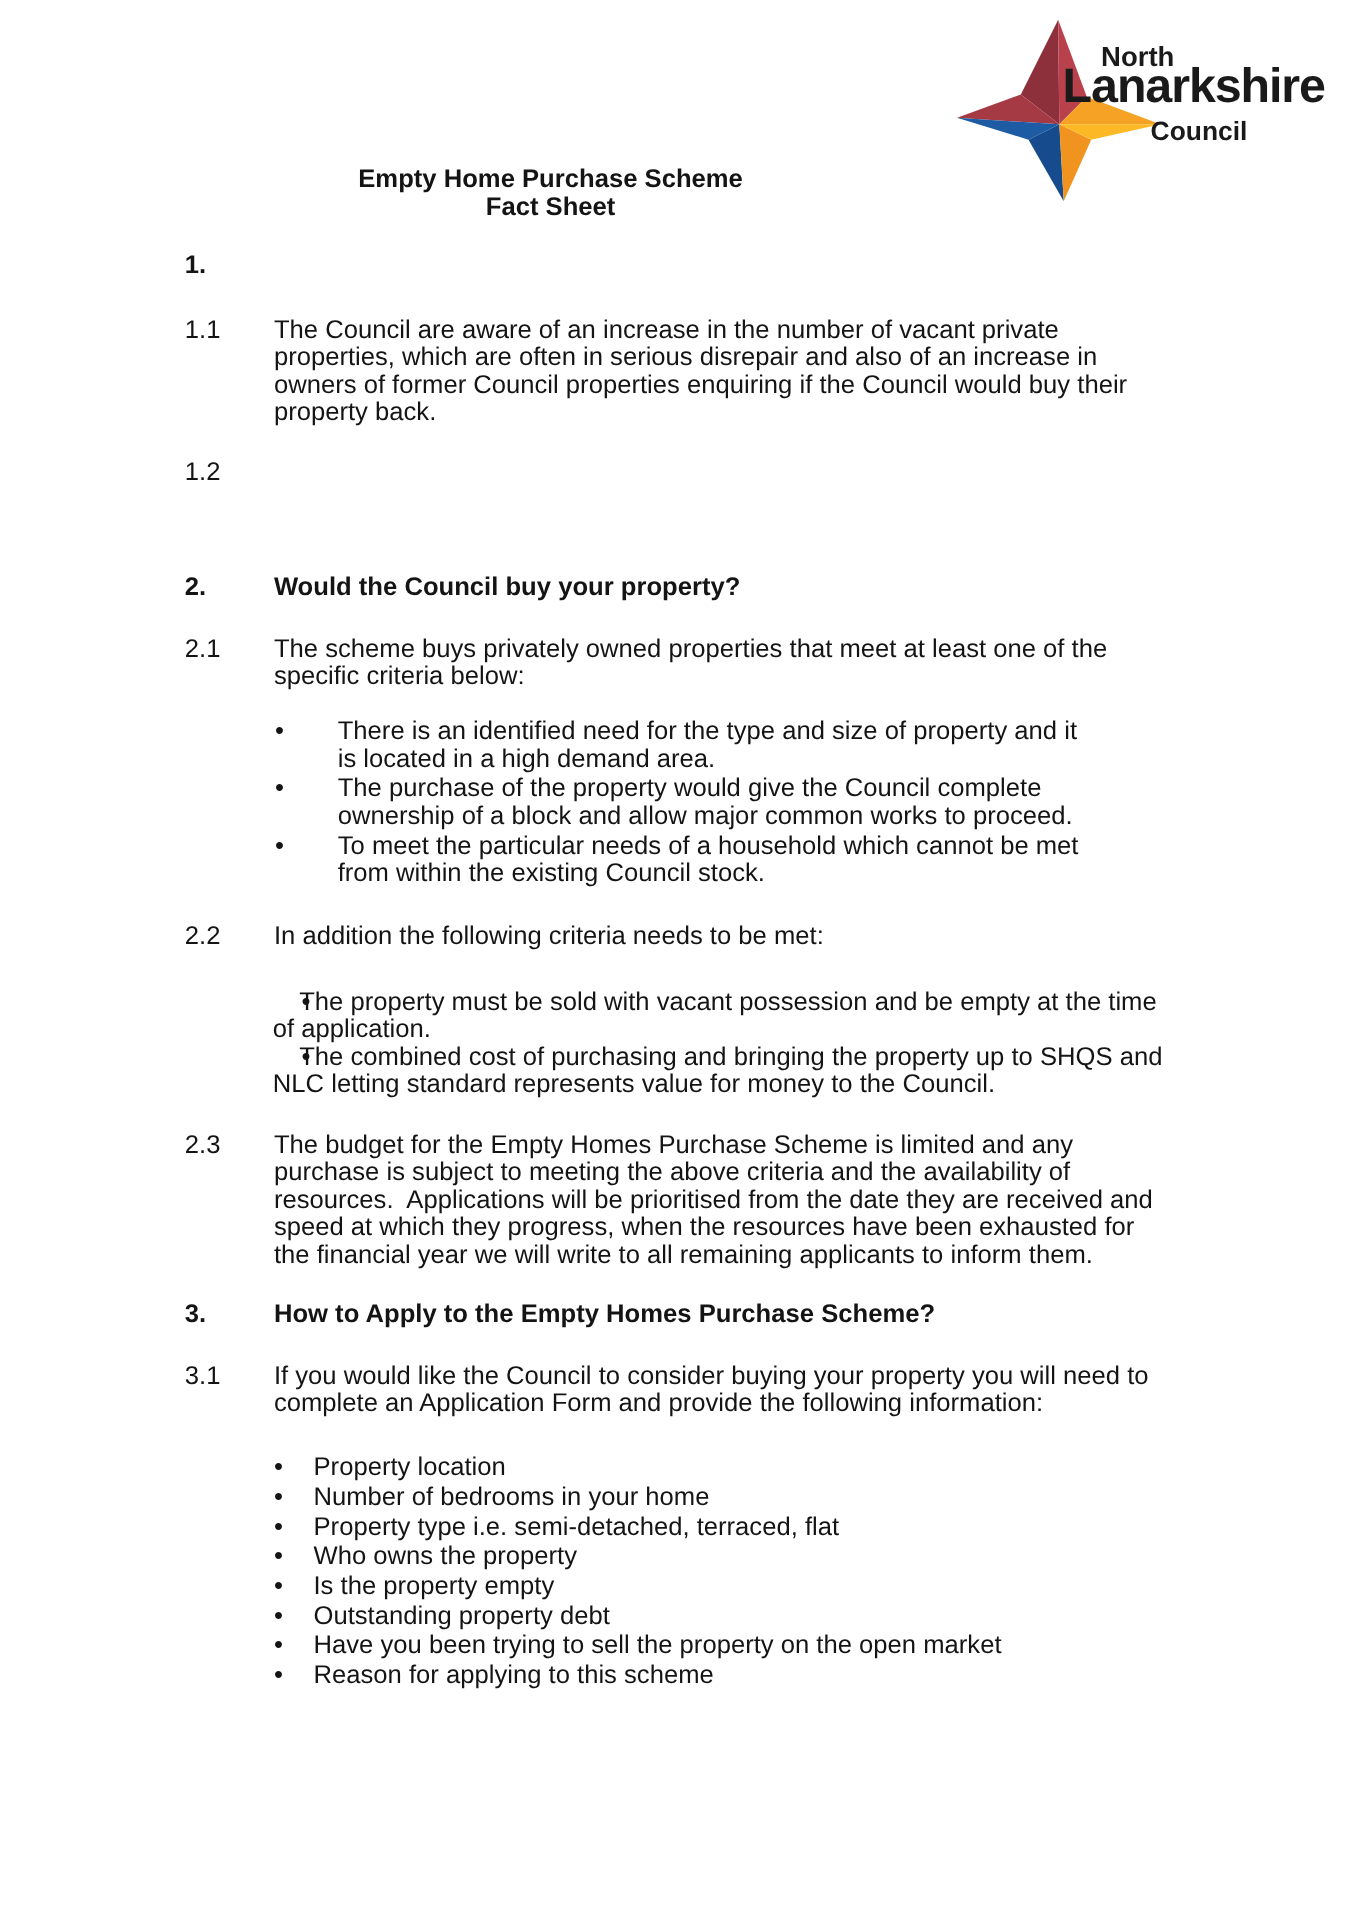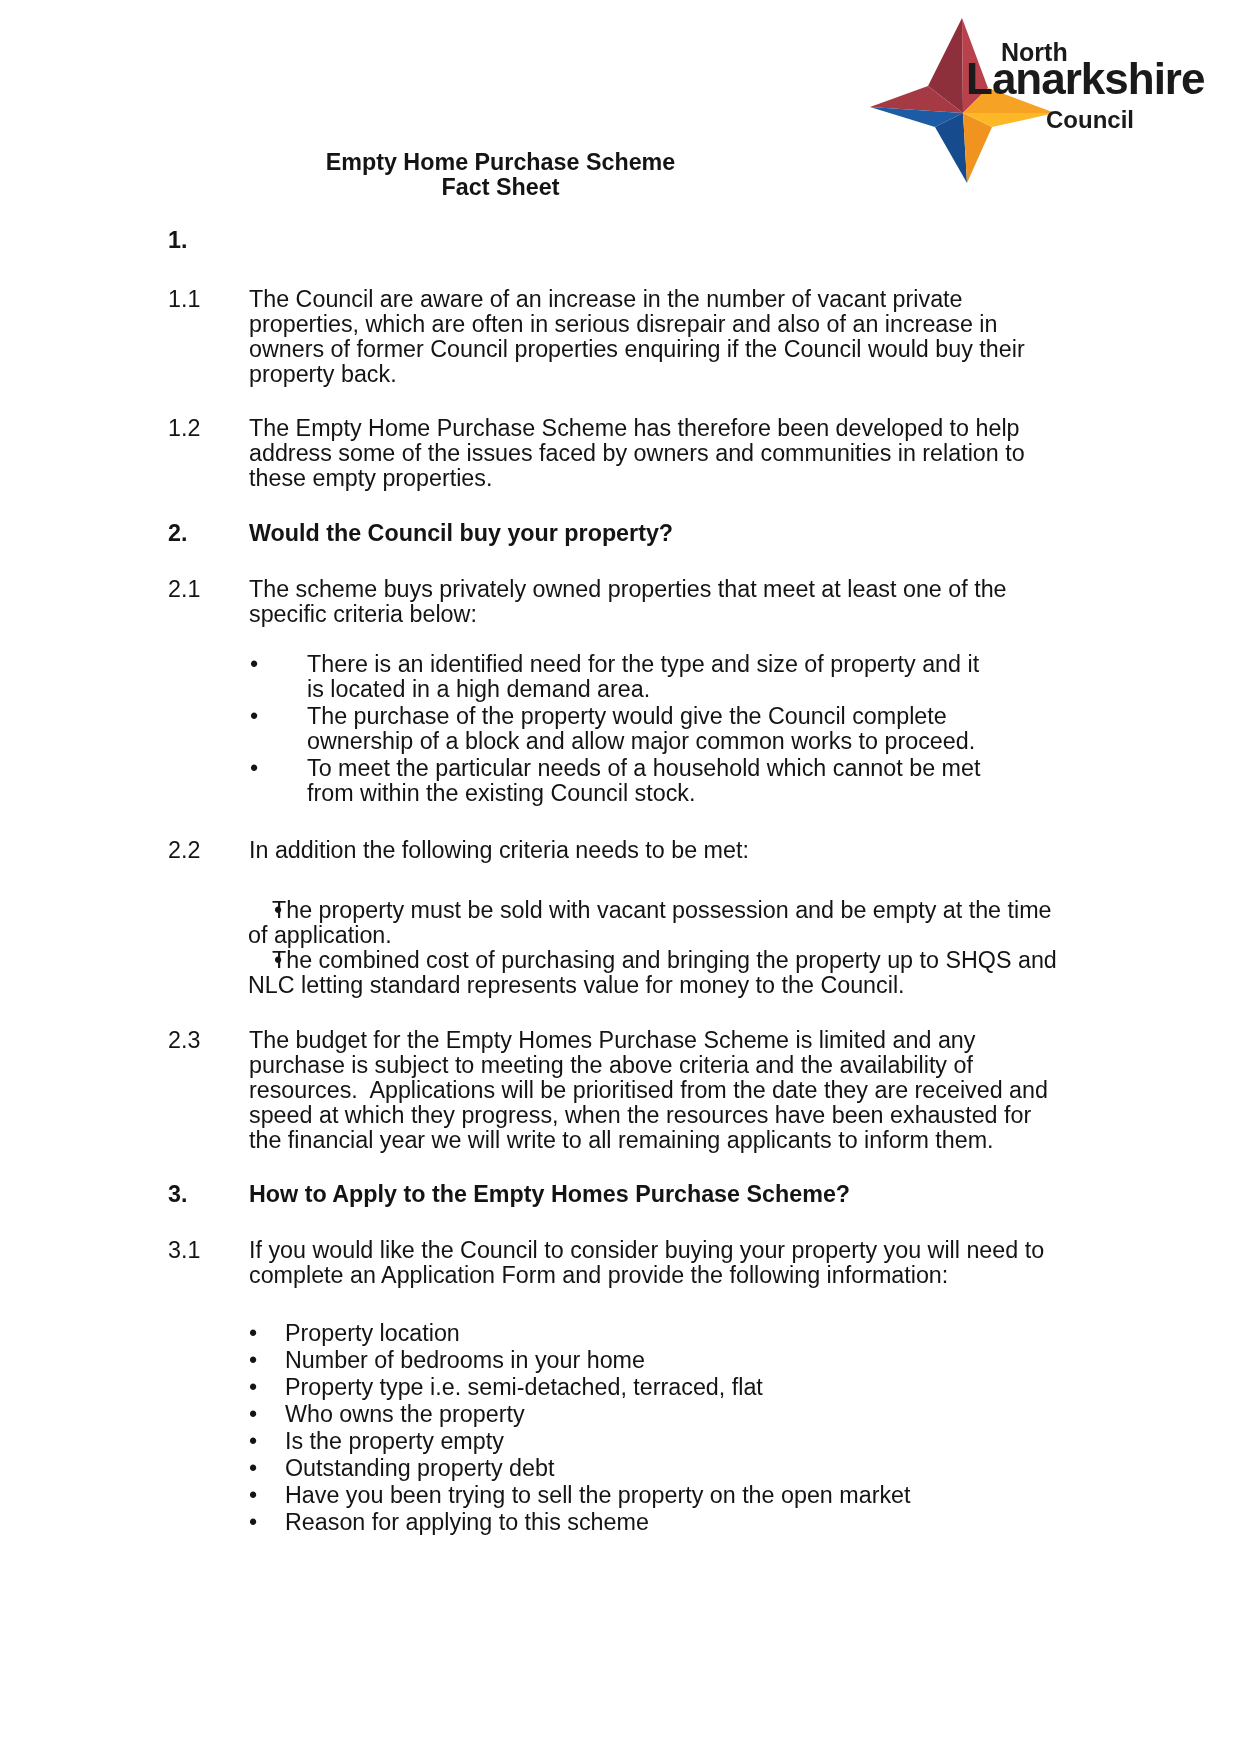--- a/index.html
+++ b/index.html
@@ -93,21 +93,20 @@
     <span class="num">1.</span>
   </div>
 
   <div class="row" style="top:287px">
     <span class="num">1.1</span>
     <div class="txt">The Council are aware of an increase in the number of vacant private properties, which are often in serious disrepair and also of an increase in owners of former Council properties enquiring if the Council would buy their property back.</div>
   </div>
 
   <div class="row" style="top:416px">
     <span class="num">1.2</span>
-    <div class="txt">The Empty Home Purchase Scheme has therefore been developed to help address some of the issues faced by owners and communities in relation to these empty properties.</div>
   </div>
 
   <div class="row bold" style="top:521px">
     <span class="num">2.</span>
     <div class="txt">Would the Council buy your property?</div>
   </div>
 
   <div class="row" style="top:577px">
     <span class="num">2.1</span>
     <div class="txt">The scheme buys privately owned properties that meet at least one of the specific criteria below:</div>

